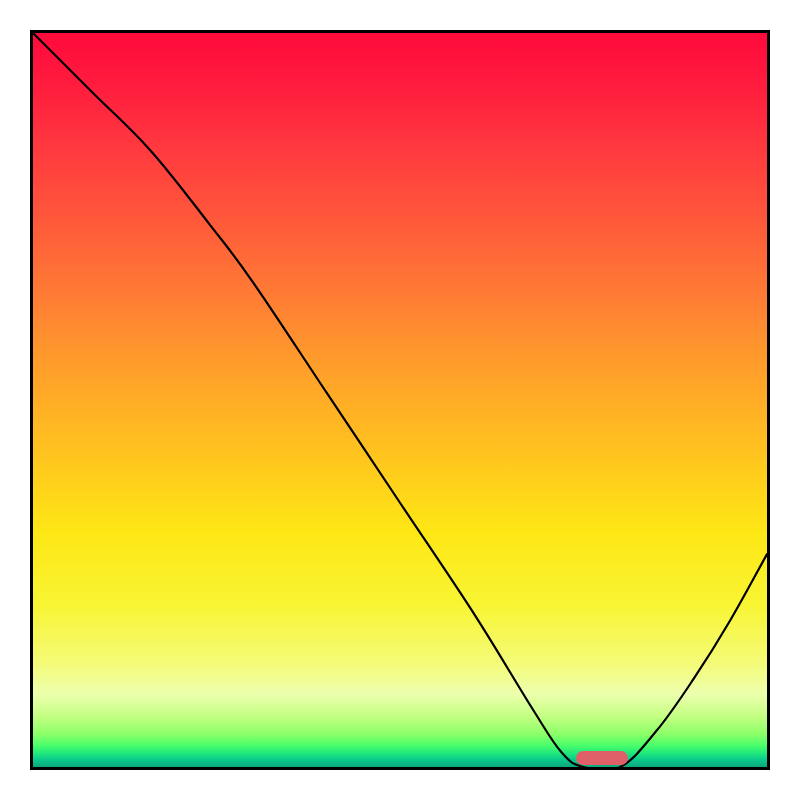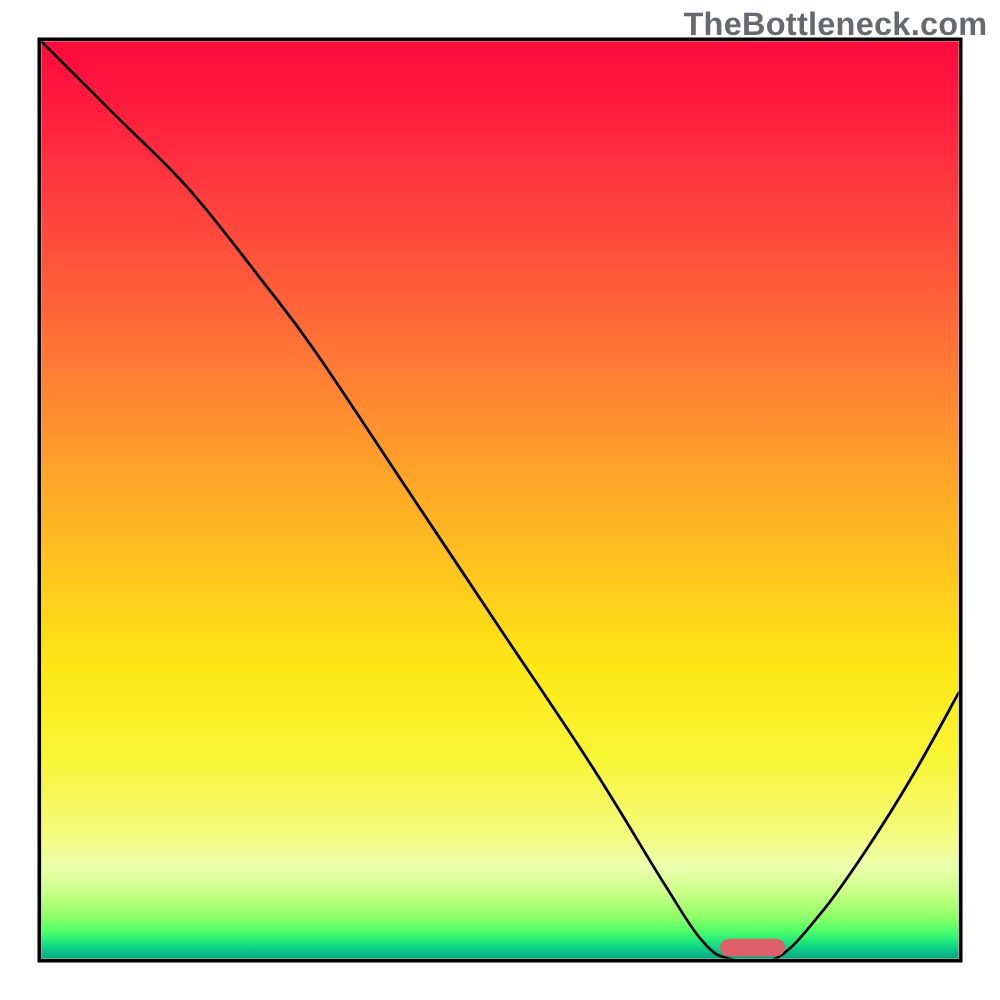--- a/index.html
+++ b/index.html
@@ -75,21 +75,20 @@
     height: 14px;
     border-radius: 7px;
     background: #e0606a;
     bottom: 2px;
   }
 </style>
 </head>
 <body>
 
 <div class="wrap">
-  <div class="watermark">TheBottleneck.com</div>
 
   <div class="plot-frame">
 
     <div class="gradient"></div>
 
     <div class="curve">
       <svg viewBox="0 0 100 100" preserveAspectRatio="none">
         <path fill="none" stroke="#000000" stroke-width="2.2" vector-effect="non-scaling-stroke" stroke-linecap="round" stroke-linejoin="round" d="M 0.00 0.00 C 1.44 1.44, 5.12 5.12, 8.00 8.00 C 10.88 10.88, 13.12 12.76, 16.00 16.00 C 18.88 19.24, 21.48 22.76, 24.00 26.00 C 26.52 29.24, 27.12 29.86, 30.00 34.00 C 32.88 38.14, 36.40 43.60, 40.00 49.00 C 43.60 54.40, 46.40 58.60, 50.00 64.00 C 53.60 69.40, 56.76 73.96, 60.00 79.00 C 63.24 84.04, 65.84 88.58, 68.00 92.00 C 70.16 95.42, 70.74 96.56, 72.00 98.00 C 73.26 99.44, 73.56 99.64, 75.00 100.00 C 76.44 100.36, 78.20 100.90, 80.00 100.00 C 81.80 99.10, 83.20 97.16, 85.00 95.00 C 86.80 92.84, 88.20 90.70, 90.00 88.00 C 91.80 85.30, 93.20 83.06, 95.00 80.00 C 96.80 76.94, 99.10 72.62, 100.00 71.00"></path>
       </svg>
     </div>

